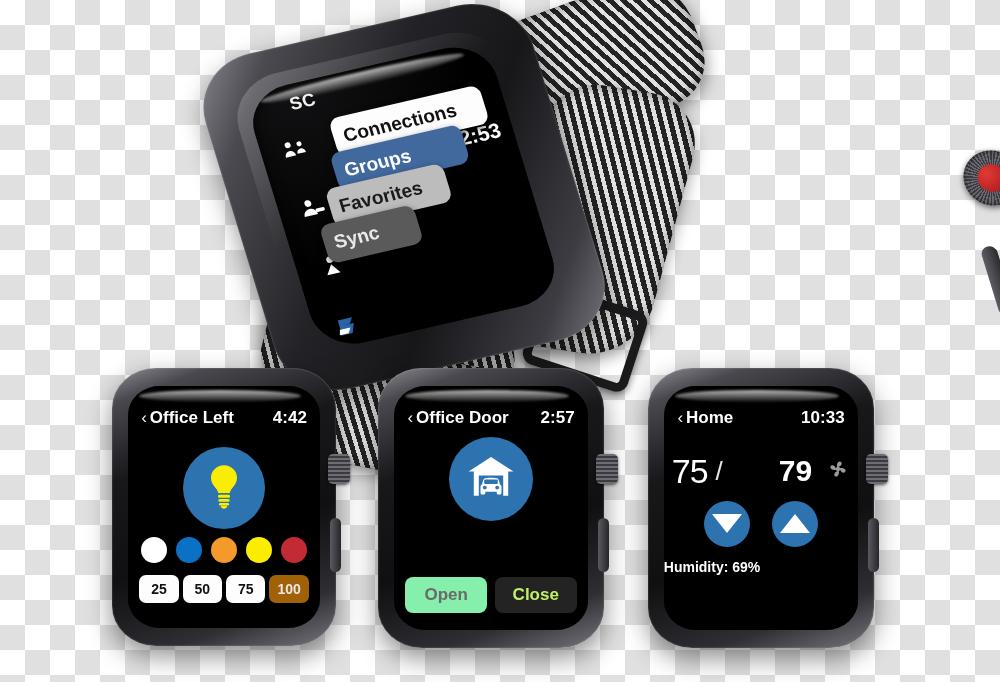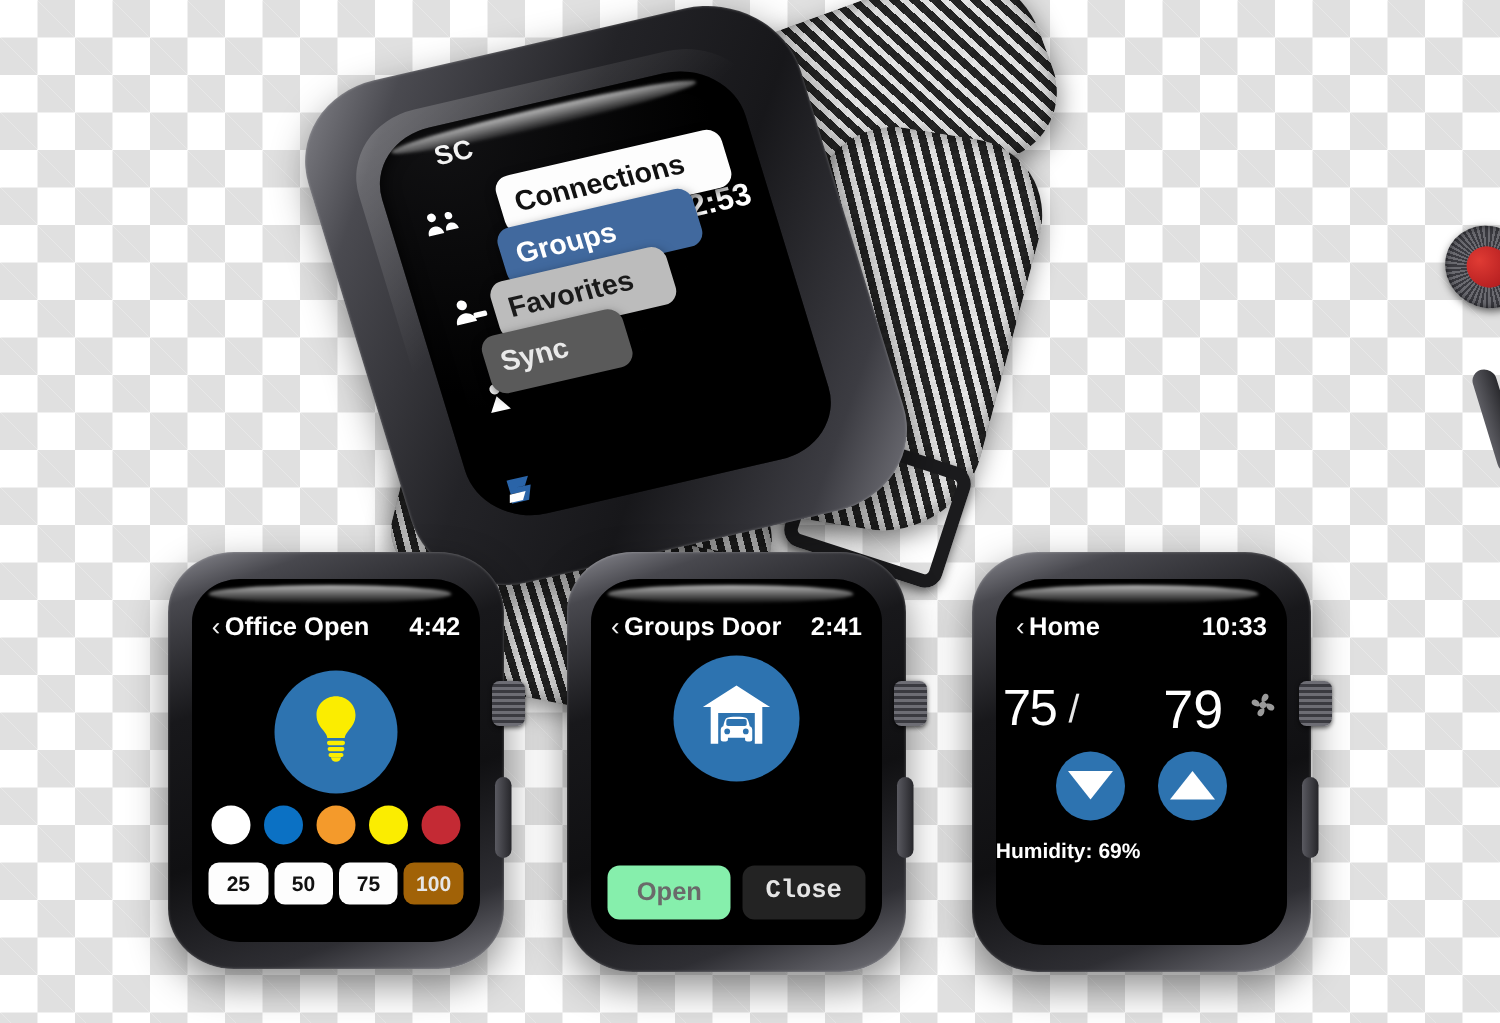--- a/index.html
+++ b/index.html
@@ -154,32 +154,32 @@
     font-size:15px;font-weight:700;font-style:italic;color:#fff;
   }
   .doorbtns{
     position:absolute;left:6%;right:6%;top:78.5%;display:flex;gap:8px;
   }
   .dbtn{
     flex:1;text-align:center;border-radius:8px;padding:8px 0;
     font-size:17px;font-weight:700;
   }
   .dbtn.dim{background:#86efac;color:#6a6a6a;}
-  .dbtn.on{background:#232323;color:#e5e5e5;font-family:Liberation Mono, monospace;}
+  .dbtn.on{background:#232323;color:#bef264;}
 
   
   #watch-4{left:648px;top:368px;width:226px;height:280px;}
   #watch-4 .statusbar{font-size:17px;}
   .temprow{
     position:absolute;left:0;right:0;top:27%;
     display:flex;align-items:center;justify-content:center;gap:8px;
   }
   .tcur{font-size:34px;font-weight:400;letter-spacing:-1px;}
   .tslash{font-size:26px;font-weight:300;color:#e8e8e8;}
-  .ttar{font-size:36px;font-weight:400;margin-left:48px;}
+  .ttar{font-size:30px;font-weight:700;margin-left:48px;}
   .fanicon{margin-left:6px;}
   .arrows{
     position:absolute;left:0;right:0;top:47%;
     display:flex;justify-content:center;gap:22px;
   }
   .abtn{
     width:46px;height:46px;border-radius:50%;background:#2d73b0;
     display:flex;align-items:center;justify-content:center;
   }
   .tri{width:0;height:0;}
@@ -311,21 +311,21 @@
     <div class="case"></div>
     <div class="sidecrown" style="right:-14px;top:86px;"></div>
     <div class="sidebar-btn" style="right:-5px;top:150px;"></div>
     <div class="glass">
       <div class="glare"></div>
       <div class="screen">
 
         <div class="statusbar">
           <span class="back">
             <span class="chev">‹</span>
-            <span>Office Open</span>
+            <span>Office Left</span>
           </span>
           <span class="clock">4:42</span>
         </div>
 
         <div class="bulbcircle">
           <span>
             <svg viewBox="0 0 24 24" width="48" height="48" fill="#fbed00">
               <path d="M12 1.6c-3.6 0-6.5 2.8-6.5 6.2 0 2.4 1.2 3.9 2.3 5.2.7.9 1.2 1.6 1.3 2.5h5.8c.1-.9.6-1.6 1.3-2.5 1.1-1.3 2.3-2.8 2.3-5.2 0-3.4-2.9-6.2-6.5-6.2z"></path>
               <rect x="9" y="16.4" width="6" height="1.5" rx=".7"></rect>
               <rect x="9.2" y="18.5" width="5.6" height="1.4" rx=".7"></rect>
@@ -358,23 +358,23 @@
     <div class="case"></div>
     <div class="sidecrown" style="right:-14px;top:86px;"></div>
     <div class="sidebar-btn" style="right:-5px;top:150px;"></div>
     <div class="glass">
       <div class="glare"></div>
       <div class="screen">
 
         <div class="statusbar">
           <span class="back">
             <span class="chev">‹</span>
-            <span>Groups Door</span>
-          </span>
-          <span class="clock">2:41</span>
+            <span>Office Door</span>
+          </span>
+          <span class="clock">2:57</span>
         </div>
 
         <div class="garagecircle">
           <span>
             <svg viewBox="0 0 26 24" width="52" height="48" fill="#ffffff">
               <path d="M13 2 L24.2 9.2 L21.6 9.2 L21.6 21.4 L19.1 21.4 L19.1 11.2 L6.9 11.2 L6.9 21.4 L4.4 21.4 L4.4 9.2 L1.8 9.2 Z"></path>
               <path d="M8.6 15.6c.25-1.45.6-2.5 1.1-2.8.9-.5 5.7-.5 6.6 0 .5.3.85 1.35 1.1 2.8.55.2.85.6.85 1.25v3.1c0 .45-.3.75-.75.75h-.9c-.45 0-.75-.3-.75-.75v-.55H10.15v.55c0 .45-.3.75-.75.75h-.9c-.45 0-.75-.3-.75-.75v-3.1c0-.65.3-1.05.85-1.25z"></path>
               <rect x="9.6" y="13.2" width="6.8" height="2.3" rx=".6" fill="#2d73b0"></rect>
               <circle cx="9.9" cy="17.3" r=".95" fill="#2d73b0"></circle>
               <circle cx="16.1" cy="17.3" r=".95" fill="#2d73b0"></circle>

